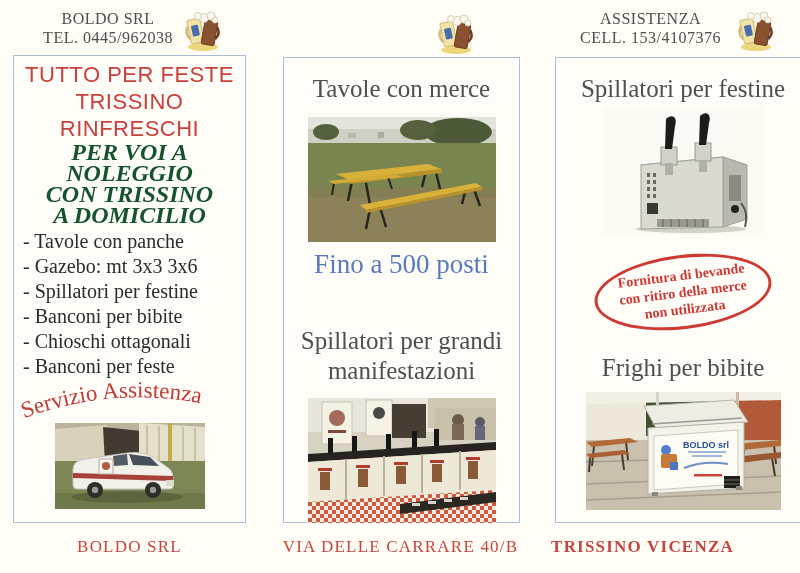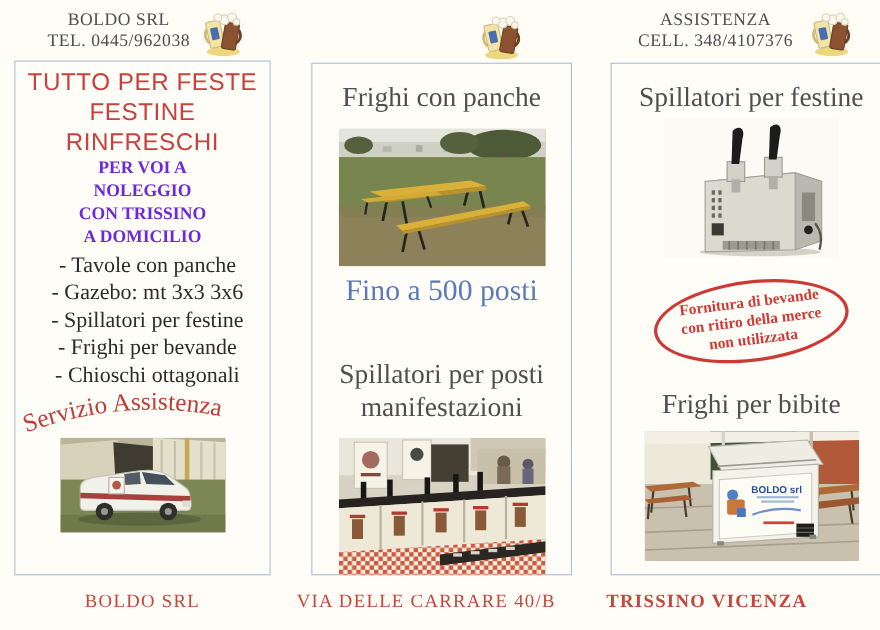--- a/index.html
+++ b/index.html
@@ -22,27 +22,27 @@
   .hdr{position:absolute;text-align:center;color:#4e4e4e;font-size:16px;line-height:19px;letter-spacing:.5px;}
   #hdr-left{left:28px;top:9px;width:160px;}
   #hdr-right{left:563px;top:9px;width:175px;font-family:Liberation Serif, serif;}
   .mug{position:absolute;width:36px;height:42px;}
   #mug-left{left:184px;top:9px;}
   #mug-mid{left:437px;top:12px;}
   #mug-right{left:737px;top:9px;}
 
   .footer-label{position:absolute;top:537px;text-align:center;color:#c4463f;font-size:17px;letter-spacing:1.2px;}
   #footer-left{left:13px;width:233px;}
-  #footer-mid{left:269px;width:237px;}
+  #footer-mid{left:282px;width:237px;}
   #footer-right{left:525px;width:235px;font-weight:bold;}
 
   
   .red-head{color:#c9403c;font-family:"Liberation Sans",sans-serif;font-weight:normal;font-size:22px;line-height:27px;letter-spacing:.5px;}
-  .blue-head{color:#6d28d9;font-weight:bold;font-size:16px;line-height:21px;}
-  #left-list{text-align:center;padding-left:9px;font-size:20px;line-height:25px;color:#2c2c2c;margin-top:3px;}
+  .blue-head{color:#14532d;font-weight:bold;font-size:24px;line-height:21px;font-style:italic;}
+  #left-list{text-align:left;padding-left:9px;font-size:20px;line-height:25px;color:#2c2c2c;margin-top:3px;}
   #panel-left{padding-top:5px;}
   #arc-wrap{width:232px;height:44px;margin:0 auto;}
   .photo{display:block;margin:0 auto;border:0;}
 
   
   .gray-title{color:#4f4f4f;font-size:25px;line-height:30px;}
   #mid-title-top{margin-top:16px;}
   #mid-photo-top{margin-top:13px;}
   #mid-caption{color:#5a7abc;font-size:27px;margin-top:7px;}
   #mid-title-bottom{margin-top:46px;}
@@ -64,21 +64,21 @@
 </head>
 <body>
 
 <div class="hdr" id="hdr-left">
   <div>BOLDO SRL</div>
   <div>TEL. 0445/962038</div>
 </div>
 
 <div class="hdr" id="hdr-right">
   <div>ASSISTENZA</div>
-  <div>CELL. 348/4107376</div>
+  <div>CELL. 153/4107376</div>
 </div>
 
 <span class="mug" id="mug-left">
   <svg width="36" height="42" viewBox="0 0 36 42">
     <ellipse cx="19" cy="38" rx="15" ry="4" fill="#ecd77c"></ellipse>
     <g transform="rotate(-12 12 22)">
       <rect x="5" y="10" width="13" height="24" rx="2" fill="#f2e3a6" stroke="#c9b succinct" stroke-width="0"></rect>
       <rect x="5" y="10" width="13" height="24" rx="2" fill="#f2e3a6" stroke="#cdbb7a"></rect>
       <path d="M5,16 q-5,6 0,13" fill="none" stroke="#cdbb7a" stroke-width="2.5"></path>
       <rect x="8" y="16" width="7" height="11" rx="1" fill="#4a6cb0"></rect>
@@ -126,35 +126,36 @@
     <circle cx="20" cy="9" r="4.5" fill="#fbf7ec" stroke="#d8cfb8"></circle>
     <circle cx="27" cy="7" r="4" fill="#fbf7ec" stroke="#d8cfb8"></circle>
     <circle cx="14" cy="7" r="3.5" fill="#fbf7ec" stroke="#d8cfb8"></circle>
     <circle cx="31" cy="11" r="3" fill="#fbf7ec" stroke="#d8cfb8"></circle>
   </svg>
 </span>
 
 <div class="panel" id="panel-left">
   <div class="red-head">
     <div>TUTTO PER FESTE</div>
-    <div>FESTINE</div>
+    <div>TRISSINO</div>
     <div>RINFRESCHI</div>
   </div>
   <div class="blue-head">
     <div>PER VOI A</div>
     <div>NOLEGGIO</div>
     <div>CON TRISSINO</div>
     <div>A DOMICILIO</div>
   </div>
   <div id="left-list">
     <div>- Tavole con panche</div>
     <div>- Gazebo: mt 3x3 3x6</div>
     <div>- Spillatori per festine</div>
-    <div>- Frighi per bevande</div>
+    <div>- Banconi per bibite</div>
     <div>- Chioschi ottagonali</div>
+    <div>- Banconi per feste</div>
   </div>
   <div id="arc-wrap">
     <svg width="232" height="44" viewBox="0 0 232 44">
       <path id="arcpath" d="M 8,40 Q 116,0 224,34" fill="none"></path>
       <text font-size="23" fill="#c23b36" font-family="Liberation Serif, serif">
         <textPath href="#arcpath" startOffset="2">Servizio Assistenza</textPath>
       </text>
     </svg>
   </div>
   <svg class="photo" id="van-photo" width="150" height="86" viewBox="0 0 150 86">
@@ -176,21 +177,21 @@
     <circle cx="51" cy="43" r="4" fill="#b05a44"></circle>
     <circle cx="40" cy="67" r="8" fill="#2e2e2a"></circle>
       <circle cx="40" cy="67" r="3.2" fill="#9a9a92"></circle>
     <circle cx="98" cy="67" r="8" fill="#2e2e2a"></circle>
       <circle cx="98" cy="67" r="3.2" fill="#9a9a92"></circle>
     <rect x="111" y="57" width="8" height="6" fill="#ddddd4"></rect>
   </svg>
 </div>
 
 <div class="panel" id="panel-mid">
-  <div class="gray-title" id="mid-title-top">Frighi con panche</div>
+  <div class="gray-title" id="mid-title-top">Tavole con merce</div>
 
   <svg class="photo" id="mid-photo-top" width="188" height="125" viewBox="0 0 188 125">
     <rect width="188" height="125" fill="#7c8751"></rect>
     <rect width="188" height="16" fill="#e3e5dc"></rect>
     <rect y="12" width="188" height="14" fill="#cdd0c2"></rect>
     <rect x="10" y="15" width="6" height="5" fill="#aaad9e"></rect>
       <rect x="40" y="16" width="8" height="5" fill="#b6b9aa"></rect>
     <rect x="70" y="15" width="6" height="6" fill="#aaad9e"></rect>
       <rect x="95" y="16" width="7" height="5" fill="#b6b9aa"></rect>
     <ellipse cx="150" cy="15" rx="34" ry="14" fill="#4d5a38"></ellipse>
@@ -206,21 +207,21 @@
     <path d="M26,66 L24,78 M80,60 L84,72" stroke="#26261f" stroke-width="2" fill="none"></path>
     <polygon points="20,64 88,57 94,60 26,67" fill="#d2ab36"></polygon>
     <path d="M62,92 L58,112 M72,90 L78,110 M158,71 L154,87 M166,72 L172,89" stroke="#26261f" stroke-width="2.5" fill="none"></path>
     <polygon points="52,88 168,66 174,70 58,93" fill="#d9b139"></polygon>
     <polygon points="58,93 174,70 174,73 58,96" fill="#b8922c"></polygon>
   </svg>
 
   <div id="mid-caption">Fino a 500 posti</div>
 
   <div class="gray-title" id="mid-title-bottom">
-    <div>Spillatori per posti</div>
+    <div>Spillatori per grandi</div>
     <div>manifestazioni</div>
   </div>
 
   <svg class="photo" id="mid-photo-bottom" width="188" height="125" viewBox="0 0 188 125">
     <defs>
       <pattern id="chk" width="8" height="8" patternUnits="userSpaceOnUse">
         <rect width="8" height="8" fill="#f2ece0"></rect>
         <rect width="4" height="4" fill="#cc5a3c"></rect>
         <rect x="4" y="4" width="4" height="4" fill="#cc5a3c"></rect>
       </pattern>

